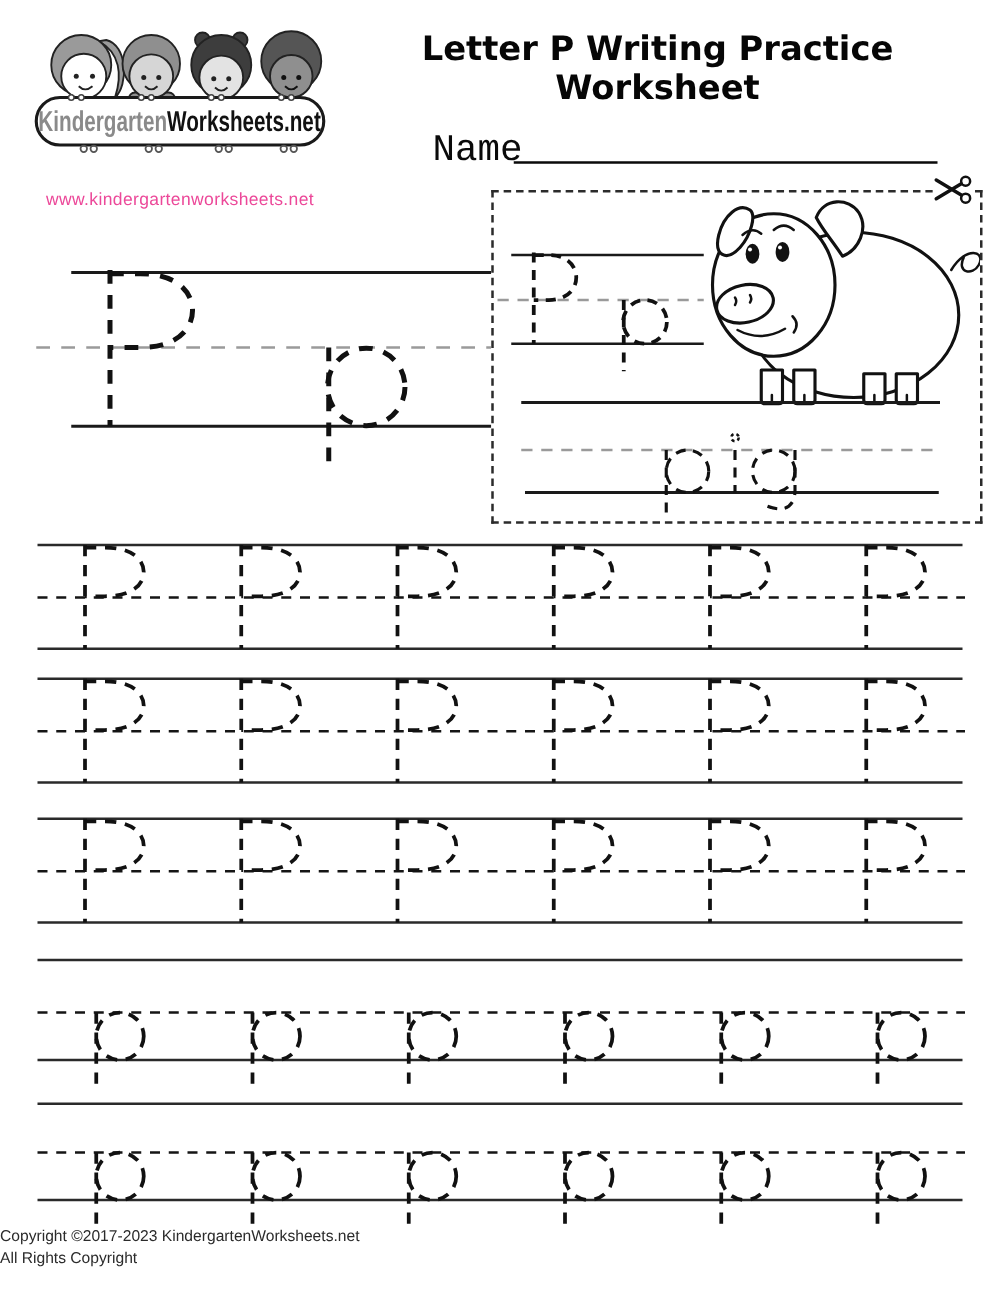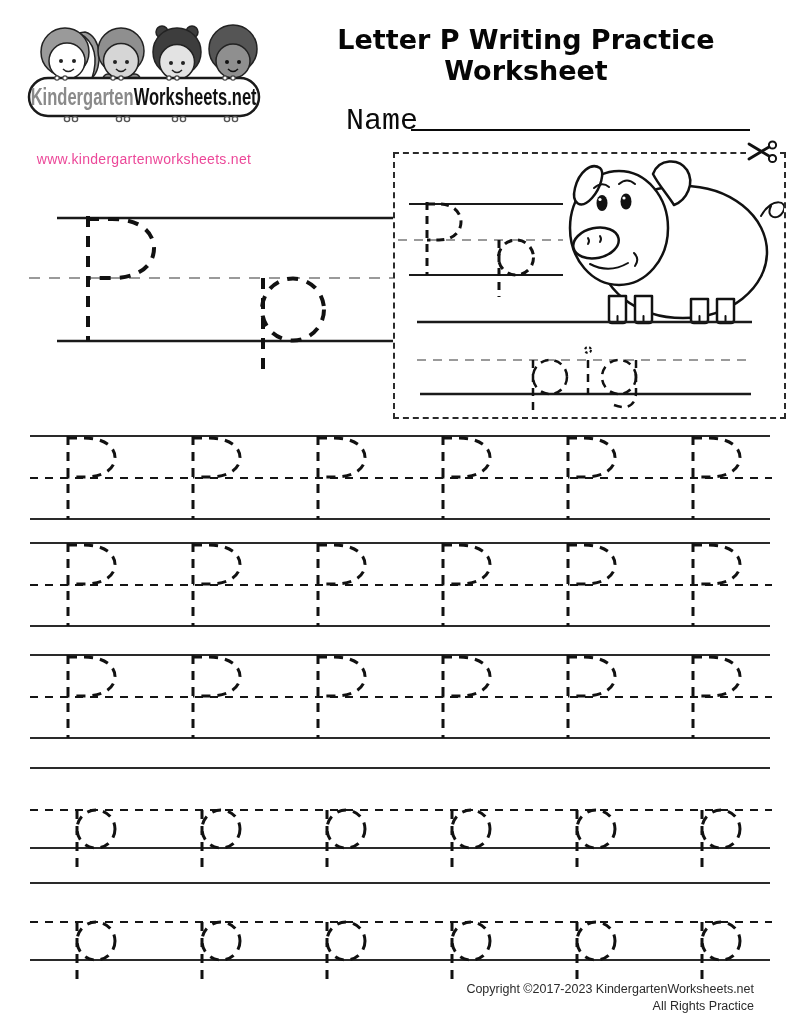--- a/index.html
+++ b/index.html
@@ -7,22 +7,22 @@
         font-family:"Liberation Sans",sans-serif;color:#111;}
   .abs{position:absolute;}
   #page-title{left:280px;top:24px;width:492px;text-align:center;
       font-family:"DejaVu Sans",sans-serif;font-size:27px;color:#060606;font-weight:bold;}
   #site-url{left:20px;top:119px;width:248px;text-align:center;
       font-size:14px;color:#ec4899;letter-spacing:.3px;margin-top:32px;}
   #name-label{left:346px;top:104px;font-size:30px;color:#0a0a0a;font-family:Liberation Mono, monospace;}
   #name-line{left:411px;top:129px;width:339px;border-top:2.5px solid #0a0a0a;}
   #cutout-card{left:393px;top:152px;width:389px;height:263px;border:2px dashed #2b2b2b;}
   #scissors{position:absolute;top:-14px;right:6px;}
-  #footer{left:0;top:981px;width:722px;text-align:right;font-size:12.5px;
-      color:#2b2b2b;line-height:17px;margin-left:32px;}
+  #footer{left:0;top:981px;width:722px;text-align:left;font-size:12.5px;
+      color:#2b2b2b;line-height:17px;}
   svg{display:block;}
 </style>
 </head>
 <body>
 
 <div id="page">
 
   <svg class="abs" style="left:27px;top:18px;" width="235" height="106" viewBox="0 0 235 106">
 
     <g>
@@ -226,16 +226,16 @@
       <path fill="none" stroke="#111" stroke-width="3" stroke-dasharray="9 7" d="M 452 922 V 984"></path>
       <circle fill="none" stroke="#111" stroke-width="3" stroke-dasharray="9 7" cx="471" cy="941" r="19"></circle>
       <path fill="none" stroke="#111" stroke-width="3" stroke-dasharray="9 7" d="M 577 922 V 984"></path>
       <circle fill="none" stroke="#111" stroke-width="3" stroke-dasharray="9 7" cx="596" cy="941" r="19"></circle>
       <path fill="none" stroke="#111" stroke-width="3" stroke-dasharray="9 7" d="M 702 922 V 984"></path>
       <circle fill="none" stroke="#111" stroke-width="3" stroke-dasharray="9 7" cx="721" cy="941" r="19"></circle>
     </svg>
 
   <div class="abs" id="footer">
     <div>Copyright ©2017-2023 KindergartenWorksheets.net</div>
-    <div>All Rights Practice</div>
+    <div>All Rights Copyright</div>
   </div>
 
 </div>
 
 </body></html>

